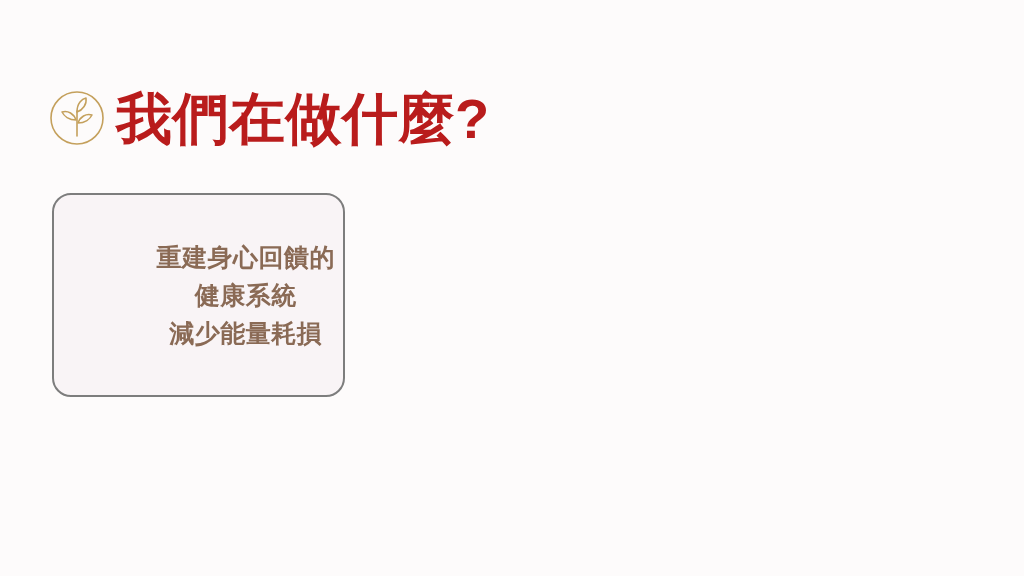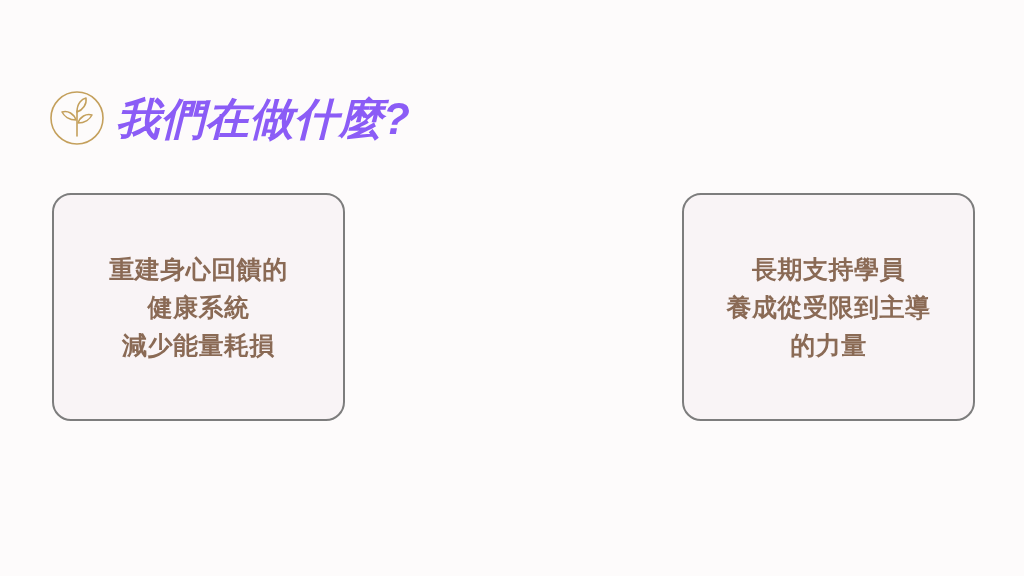--- a/index.html
+++ b/index.html
@@ -35,54 +35,53 @@
   }
 
   .brand-icon {
     width: 58px;
     height: 58px;
     flex: 0 0 58px;
     display: block;
   }
 
   .slide-title {
-    font-size: 44px;
+    font-size: 56px;
     font-weight: 700;
     line-height: 1;
     letter-spacing: 0.5px;
-    color: #8b5cf6;
+    color: #b91c1c;
     white-space: nowrap;
     margin: 0;
     padding: 0;
     transform: translateY(1px);
-    font-style: italic;
   }
 
   
   .cards {
     position: absolute;
     left: 52px;
     top: 193px;
     width: 923px;
     height: 244px;
     display: flex;
     justify-content: space-between;
     align-items: stretch;
   }
 
   .card {
     width: 293px;
-    height: 228px;
+    height: 204px;
     box-sizing: border-box;
     background: #f9f4f6;
     border: 2px solid #7d7d7d;
     border-radius: 19px;
     display: flex;
     align-items: center;
-    justify-content: center;
+    justify-content: flex-end;
     padding: 12px 8px;
   }
 
   .card-text {
     margin: 0;
     text-align: center;
     font-size: 25px;
     font-weight: 700;
     line-height: 38px;
     color: #8a6a55;
@@ -110,21 +109,16 @@
 
   <div class="cards">
 
     <div class="card">
       <p class="card-text">重建身心回饋的
 健康系統
 減少能量耗損</p>
     </div>
 
 
-    <div class="card">
-      <p class="card-text">長期支持學員
-養成從受限到主導
-的力量</p>
-    </div>
 
   </div>
 
 </div>
 
 </body></html>

